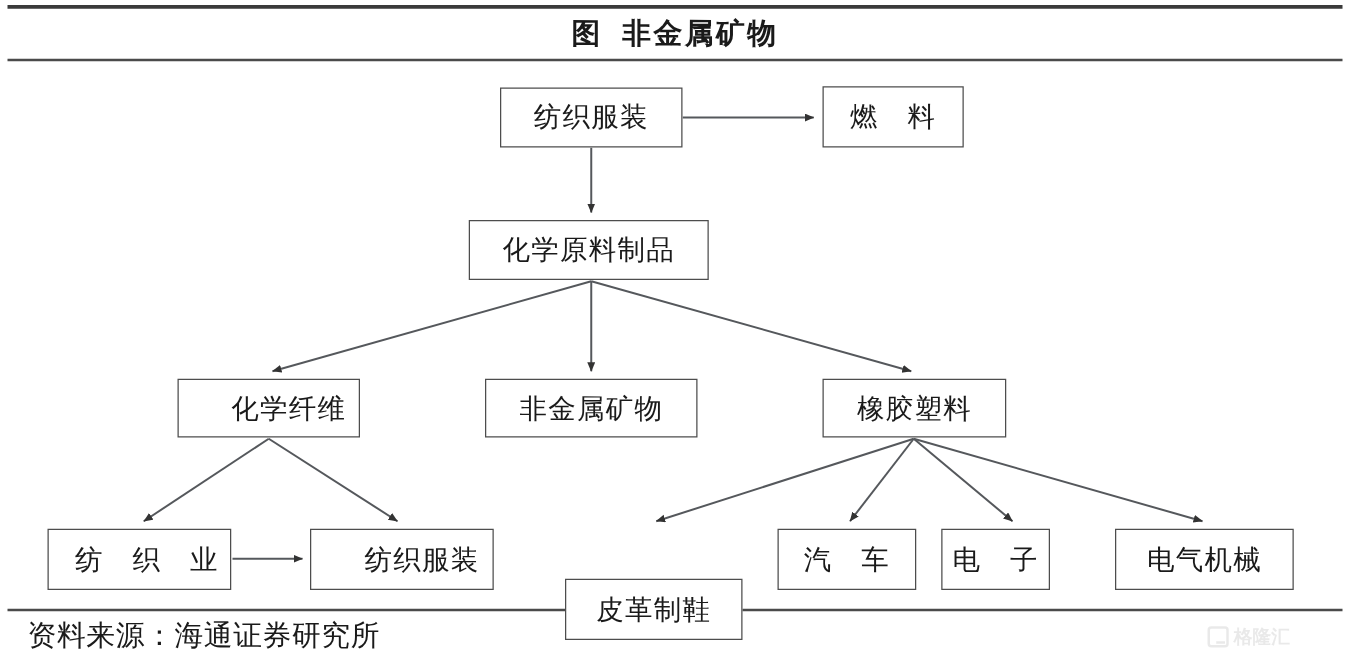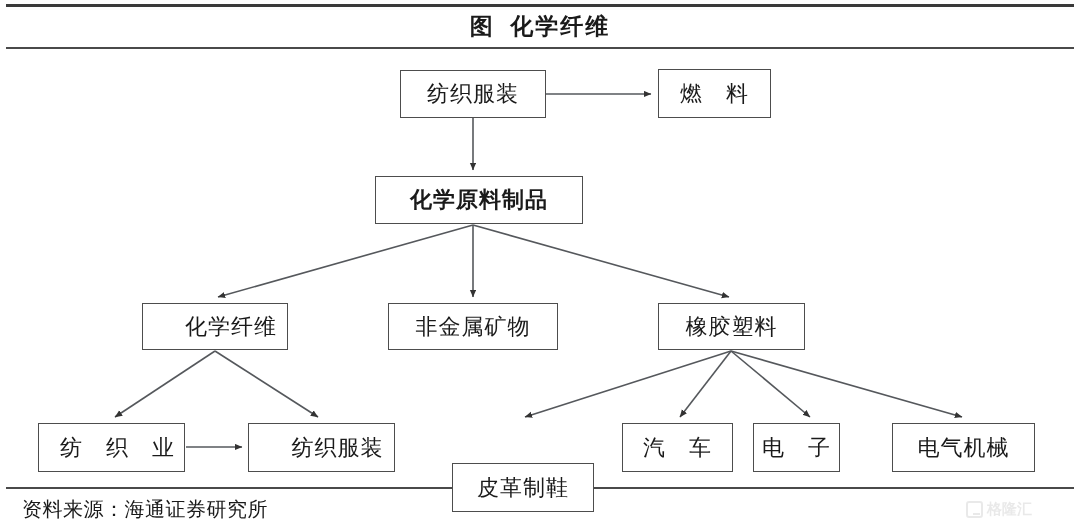--- a/index.html
+++ b/index.html
@@ -42,21 +42,21 @@
     font-weight: bold;
     letter-spacing: 2px;
     line-height: 32px;
     white-space: pre;
   }
 
   .source {
     position: absolute;
     left: 22px;
     top: 495px;
-    font-size: 20px;
+    font-size: 23px;
     line-height: 28px;
     letter-spacing: 0.5px;
     white-space: pre;
   }
 
   
   #diagram {
     position: absolute;
     left: 0;
     top: 0;
@@ -81,21 +81,21 @@
     font-size: 22px;
     line-height: 1;
     white-space: pre;
     letter-spacing: 1px;
     z-index: 2;
   }
 
   
   .n-petro   { left: 400px; top: 70px;  width: 146px; height: 48px; }
   .n-fuel    { left: 658px; top: 69px;  width: 113px; height: 49px; }
-  .n-chem    { left: 375px; top: 176px; width: 208px; height: 48px; font-weight: bold; }
+  .n-chem    { left: 375px; top: 176px; width: 192px; height: 48px; }
   .n-fiber   { left: 142px; top: 303px; width: 146px; height: 47px; padding-left: 32px; }
   .n-mineral { left: 388px; top: 303px; width: 170px; height: 47px; }
   .n-rubber  { left: 658px; top: 303px; width: 147px; height: 47px; }
   .n-textile { left: 38px;  top: 423px; width: 147px; height: 49px; padding-left: 12px; }
   .n-apparel { left: 248px; top: 423px; width: 147px; height: 49px; padding-left: 32px; }
   .n-leather { left: 452px; top: 419px; width: 142px; height: 49px; margin-top: 44px; }
   .n-auto    { left: 622px; top: 423px; width: 111px; height: 49px; }
   .n-elec    { left: 753px; top: 423px; width: 87px; height: 49px; }
   .n-machine { left: 892px; top: 423px; width: 143px; height: 49px; }
 
@@ -136,21 +136,21 @@
     white-space: pre;
   }
 </style>
 </head>
 <body>
 
 <div id="page">
 
   <div class="rule rule-top"></div>
 
-  <div class="title">图  化学纤维</div>
+  <div class="title">图  非金属矿物</div>
 
   <div class="rule rule-under-title"></div>
 
   <div id="diagram">
 
     <svg id="edges" viewBox="0 0 1080 530">
       <defs>
         <marker id="ah" markerWidth="9" markerHeight="9" refX="7.2" refY="3.2" orient="auto" markerUnits="userSpaceOnUse">
           <path d="M0,0 L7.5,3.2 L0,6.4 z" fill="#333333"></path>
         </marker>

